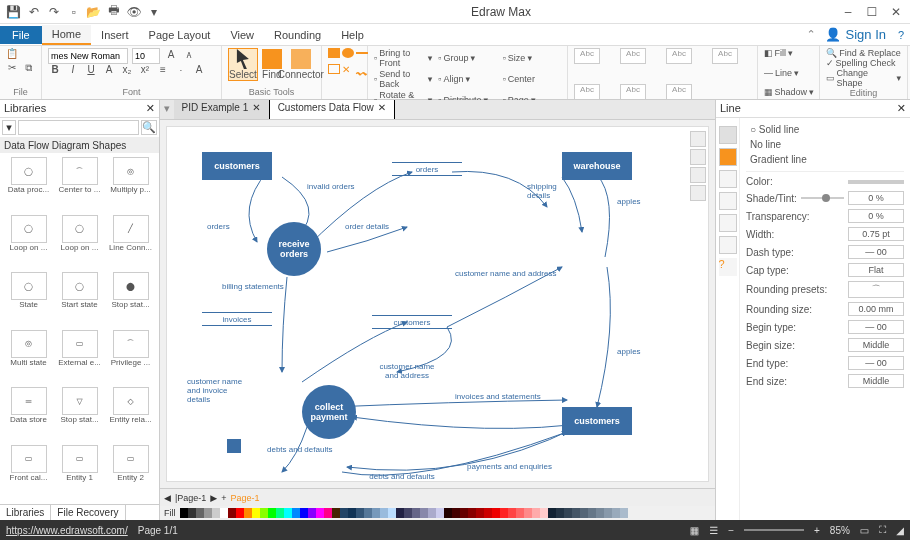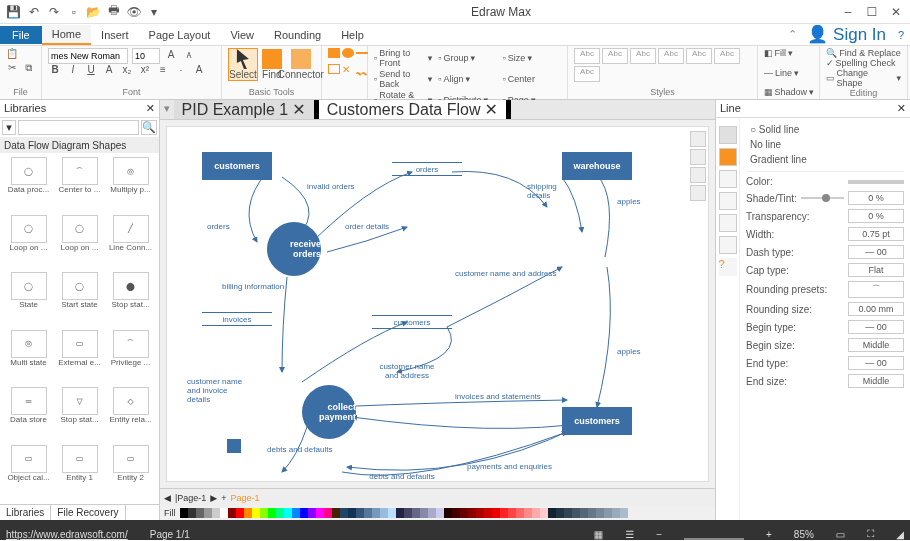--- a/index.html
+++ b/index.html
@@ -12,21 +12,21 @@
 .titlebar .title { flex: 1; text-align: center; font-size: 12px; color: #444; }
 .titlebar .winbtns { display: flex; gap: 8px; }
 .titlebar .winbtns span { width: 16px; text-align: center; font-size: 12px; color: #555; cursor: pointer; }
 
 
 .menubar { height: 22px; display: flex; align-items: center; border-bottom: 1px solid #ddd; }
 .menubar .file { background: #1a6fb0; color: #fff; padding: 3px 12px; font-size: 11px; }
 .menubar .tab { padding: 3px 10px; font-size: 11px; color: #444; }
 .menubar .tab.active { background: #f5f5f5; border-bottom: 2px solid #f7931e; }
 .menubar .spacer { flex: 1; }
-.menubar .signin { color: #1a6fb0; font-size: 17px; padding: 0 6px; }
+.menubar .signin { color: #1a6fb0; font-size: 13px; padding: 0 6px; }
 .menubar .help { width: 18px; text-align: center; color: #1a6fb0; }
 
 
 .ribbon { height: 54px; display: flex; border-bottom: 1px solid #ccc; background: #fafafa; }
 .ribbon-group { border-right: 1px solid #e0e0e0; padding: 2px 6px; display: flex; flex-direction: column; justify-content: space-between; }
 .ribbon-group .label { text-align: center; font-size: 9px; color: #777; margin-top: auto; }
 .rg-file { width: 42px; }
 .rg-font { width: 180px; }
 .rg-tools { width: 100px; }
 .rg-shapes { width: 46px; }
@@ -54,47 +54,47 @@
 .left-panel .search-row input { flex: 1; border: 1px solid #ccc; font-size: 9px; padding: 1px; }
 .left-panel .lib-title { background: #eee; padding: 2px 4px; font-size: 10px; }
 .shape-grid { display: grid; grid-template-columns: repeat(3, 1fr); gap: 2px; padding: 4px; overflow-y: auto; flex: 1; }
 .shape-cell { display: flex; flex-direction: column; align-items: center; font-size: 8px; color: #555; }
 .shape-box { width: 36px; height: 28px; border: 1px solid #ccc; background: #fff; display: flex; align-items: center; justify-content: center; }
 .left-tabs { display: flex; border-top: 1px solid #ccc; }
 .left-tabs div { padding: 2px 6px; font-size: 10px; border-right: 1px solid #ccc; }
 
 .canvas-area { flex: 1; display: flex; flex-direction: column; background: #f0f0f0; }
 .doc-tabs { height: 20px; display: flex; background: #e8e8e8; border-bottom: 1px solid #ccc; }
-.doc-tab { padding: 2px 8px; font-size: 16px; border-right: 5px solid #000000; background: #ddd; display: flex; align-items: center; gap: 4px; }
+.doc-tab { padding: 2px 8px; font-size: 10px; border-right: 1px solid #000000; background: #ddd; display: flex; align-items: flex-start; gap: 4px; }
 .doc-tab.active { background: #fff; }
 .canvas { flex: 1; background: #fff; margin: 6px; position: relative; overflow: hidden; border: 1px solid #ddd; }
 .vtool { position: absolute; right: 0; top: 4px; width: 18px; display: flex; flex-direction: column; gap: 2px; }
 .vtool span { width: 16px; height: 16px; background: #eee; border: 1px solid #ccc; }
 .page-tabs { height: 18px; display: flex; align-items: center; background: #eee; font-size: 9px; padding: 0 4px; gap: 4px; border-top: 1px solid #ccc; }
 .color-bar { height: 14px; display: flex; align-items: center; font-size: 9px; padding: 0 4px; }
 .color-sw { width: 8px; height: 10px; }
 
 .right-panel { width: 195px; border-left: 1px solid #ccc; display: flex; flex-direction: column; }
 .right-panel .hdr { padding: 2px 4px; font-size: 11px; border-bottom: 1px solid #ddd; display: flex; justify-content: space-between; }
 .rp-body { display: flex; flex: 1; }
 .rp-tabs { width: 24px; border-right: 1px solid #eee; display: flex; flex-direction: column; gap: 4px; padding-top: 8px; align-items: center; }
 .rp-tabs span { width: 18px; height: 18px; border: 1px solid #ccc; background: #f5f5f5; }
 .rp-tabs span.sel { background: #e0e0e0; }
 .rp-content { flex: 1; padding: 4px 6px; font-size: 10px; color: #555; }
 .rp-row { display: flex; justify-content: space-between; align-items: center; margin: 4px 0; }
 .rp-row input, .rp-row select, .rp-val { width: 56px; border: 1px solid #ccc; font-size: 9px; padding: 1px; background: #fff; text-align: center; }
 .line-type { padding: 2px 4px; }
 
 
-.statusbar { height: 20px; background: #333; color: #ddd; display: flex; align-items: flex-end; font-size: 10px; padding: 0 6px; gap: 22px; }
+.statusbar { height: 20px; background: #333; color: #ddd; display: flex; align-items: center; font-size: 10px; padding: 0 6px; gap: 10px; }
 .statusbar .spacer { flex: 1; }
 
 
 .dfd-rect { position: absolute; background: #3b6ea5; color: #fff; font-size: 9px; display: flex; align-items: center; justify-content: center; font-weight: bold; }
-.dfd-circ { position: absolute; background: #3b6ea5; color: #fff; font-size: 9px; display: flex; align-items: center; justify-content: center; border-radius: 50%; text-align: right; font-weight: bold; }
+.dfd-circ { position: absolute; background: #3b6ea5; color: #fff; font-size: 9px; display: flex; align-items: center; justify-content: center; border-radius: 50%; text-align: center; font-weight: bold; }
 .dfd-ds { position: absolute; border-top: 1.5px solid #3b6ea5; border-bottom: 1.5px solid #3b6ea5; font-size: 8px; display: flex; align-items: center; justify-content: center; color: #3b6ea5; }
 .dfd-lbl { position: absolute; font-size: 8px; color: #3b6ea5; }
 svg.arrows { position: absolute; top: 0; left: 0; pointer-events: none; }
 </style>
 </head>
 <body>
 
 <div class="titlebar">
   <div class="qat">
     <span>💾</span>
@@ -194,21 +194,21 @@
       <div class="arrange-item">▫ <span>Send to Back</span> ▾</div>
       <div class="arrange-item">▫ <span>Align</span> ▾</div>
       <div class="arrange-item">▫ <span>Center</span></div>
       <div class="arrange-item">▫ <span>Rotate &amp; Flip</span> ▾</div>
       <div class="arrange-item">▫ <span>Distribute</span> ▾</div>
       <div class="arrange-item">▫ <span>Page</span> ▾</div>
     </div>
     <div class="label">Arrange</div>
   </div>
   <div class="ribbon-group rg-styles">
-    <div class="ribbon-row" style="gap:2px;flex-wrap:wrap">
+    <div class="ribbon-row" style="gap:20px;flex-wrap:wrap">
       <div class="style-sw">Abc</div>
       <div class="style-sw">Abc</div>
       <div class="style-sw">Abc</div>
       <div class="style-sw">Abc</div>
       <div class="style-sw">Abc</div>
       <div class="style-sw">Abc</div>
       <div class="style-sw">Abc</div>
     </div>
     <div class="label">Styles</div>
   </div>
@@ -294,21 +294,21 @@
         <div class="shape-cell">
           <div class="shape-box">▽</div>
           <span>Stop stat...</span>
         </div>
         <div class="shape-cell">
           <div class="shape-box">◇</div>
           <span>Entity rela...</span>
         </div>
         <div class="shape-cell">
           <div class="shape-box">▭</div>
-          <span>Object cal...</span>
+          <span>Front cal...</span>
         </div>
         <div class="shape-cell">
           <div class="shape-box">▭</div>
           <span>Entity 1</span>
         </div>
         <div class="shape-cell">
           <div class="shape-box">▭</div>
           <span>Entity 2</span>
         </div>
       </div>
@@ -368,21 +368,21 @@
 
       <div class="dfd-ds" style="left:225px;top:35px;width:70px;height:14px">orders</div>
       <div class="dfd-ds" style="left:35px;top:185px;width:70px;height:14px">invoices</div>
       <div class="dfd-ds" style="left:205px;top:188px;width:80px;height:14px">customers</div>
 
       <div class="dfd-lbl" style="left:140px;top:55px">invalid orders</div>
       <div class="dfd-lbl" style="left:40px;top:95px">orders</div>
       <div class="dfd-lbl" style="left:178px;top:95px">order details</div>
       <div class="dfd-lbl" style="left:360px;top:55px;width:40px">shipping details</div>
       <div class="dfd-lbl" style="left:450px;top:70px">apples</div>
-      <div class="dfd-lbl" style="left:55px;top:155px">billing information</div>
+      <div class="dfd-lbl" style="left:55px;top:155px">billing statements</div>
       <div class="dfd-lbl" style="left:288px;top:142px">customer name and address</div>
       <div class="dfd-lbl" style="left:210px;top:235px;width:60px;text-align:center">customer name and address</div>
       <div class="dfd-lbl" style="left:20px;top:250px;width:60px">customer name and invoice details</div>
       <div class="dfd-lbl" style="left:288px;top:265px">invoices and statements</div>
       <div class="dfd-lbl" style="left:450px;top:220px">apples</div>
       <div class="dfd-lbl" style="left:100px;top:318px">debts and defaults</div>
       <div class="dfd-lbl" style="left:195px;top:345px;width:80px;text-align:center">debts and defaults process</div>
       <div class="dfd-lbl" style="left:300px;top:335px">payments and enquiries</div>
 
       <div class="vtool">

